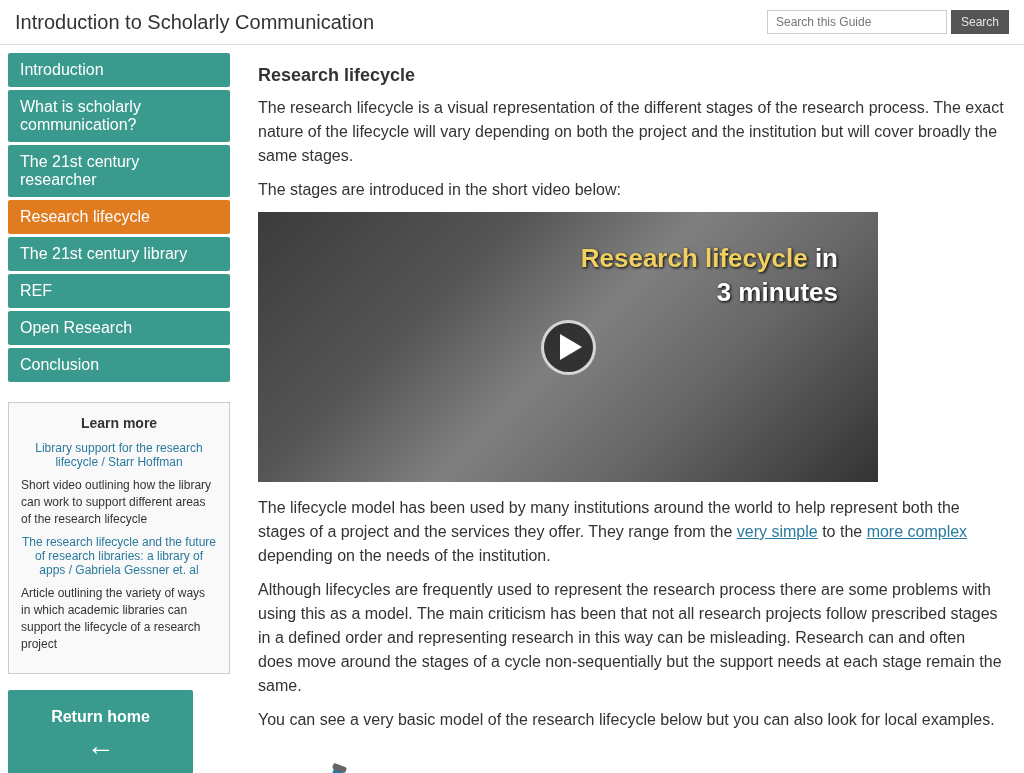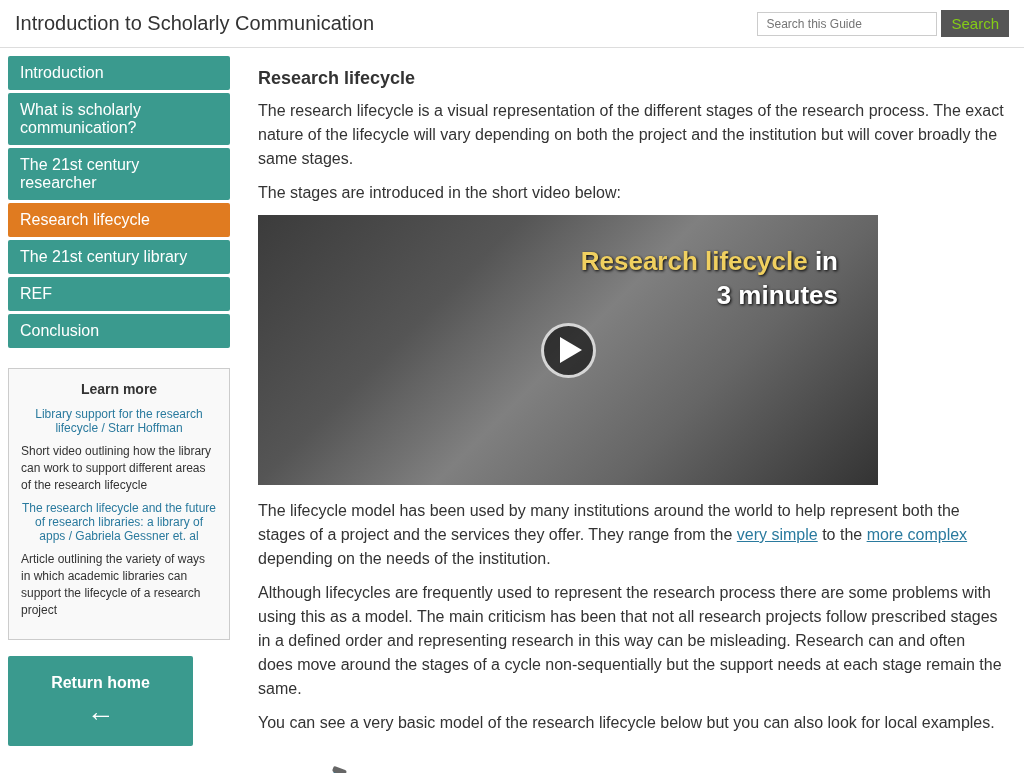--- a/index.html
+++ b/index.html
@@ -26,24 +26,24 @@
     }
     #search-bar input {
       border: 1px solid #ccc;
       padding: 4px 8px;
       font-size: 12px;
       width: 180px;
       color: #999;
     }
     #search-bar button {
       background: #555;
-      color: #84cc16;
+      color: #e5e5e5;
       border: none;
       padding: 5px 10px;
-      font-size: 15px;
+      font-size: 12px;
       cursor: pointer;
     }
 
     
     #main-layout {
       display: flex;
       align-items: flex-start;
     }
 
     
@@ -243,20 +243,21 @@
 
   <div id="sidebar">
 
     <div id="nav-list">
         <button class="nav-item">Introduction</button>
         <button class="nav-item">What is scholarly communication?</button>
         <button class="nav-item">The 21st century researcher</button>
         <button class="nav-item active">Research lifecycle</button>
         <button class="nav-item">The 21st century library</button>
         <button class="nav-item">REF</button>
+        <button class="nav-item">Open Research</button>
         <button class="nav-item">Conclusion</button>
       </div>
 
     <div id="learn-more-box">
       <h3>Learn more</h3>
       <div id="learn-more-items">
           <a class="learn-link">Library support for the research lifecycle / Starr Hoffman</a>
           <p class="learn-text">Short video outlining how the library can work to support different areas of the research lifecycle</p>
           <a class="learn-link">The research lifecycle and the future of research libraries: a library of apps / Gabriela Gessner et. al</a>
           <p class="learn-text">Article outlining the variety of ways in which academic libraries can support the lifecycle of a research project</p>

